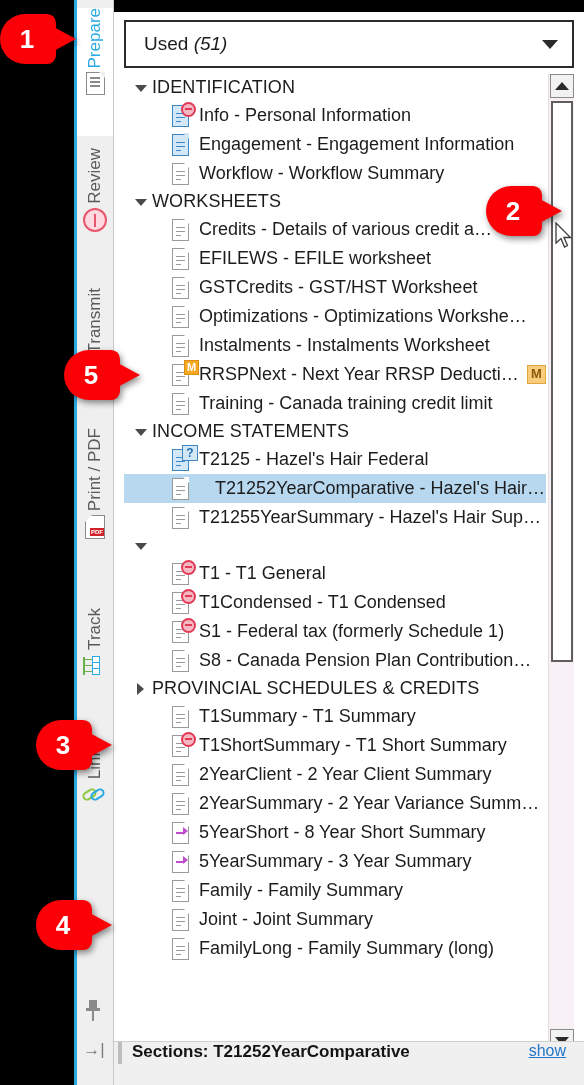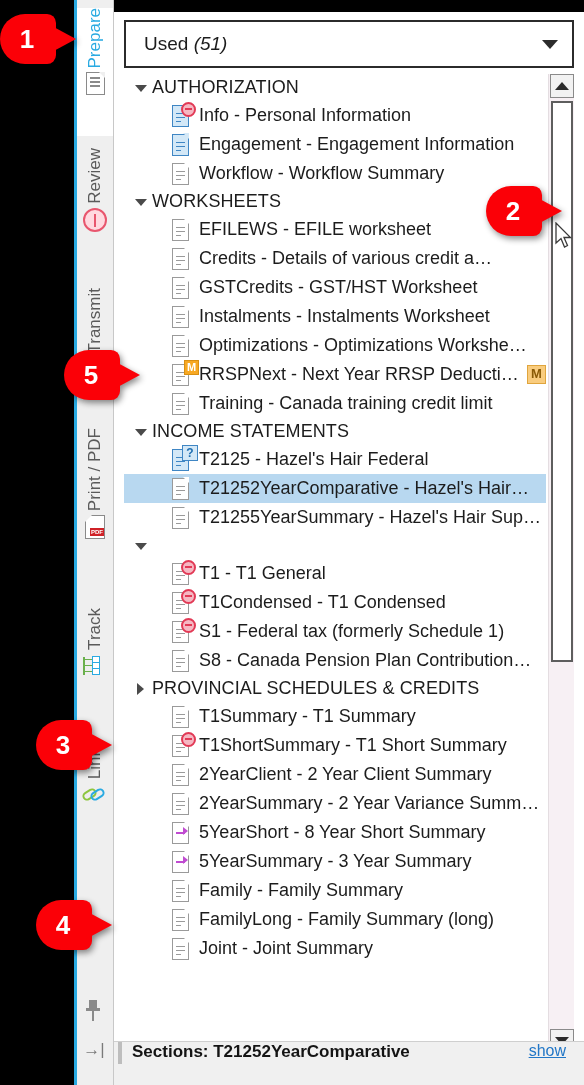--- a/index.html
+++ b/index.html
@@ -127,21 +127,21 @@
     content:""; position:absolute; left:3px; top:1px;
     border-top:6px solid transparent; border-bottom:6px solid transparent;
     border-left:7px solid #4a4a4a;
   }
 
   .row {
     height:29px; display:flex; align-items:center;
     padding-left:46px; font-size:18px; color:#1c1c1c; cursor:pointer;
     white-space:nowrap; position:relative;
   }
-  .row.sel { background:#b8d8f0; }
+  .row.sel { background:#b8d8f0;gap:16px; }
 
   
   .dico { width:22px; height:26px; position:relative; flex:0 0 22px; margin-right:7px; }
   .dico .sheet {
     position:absolute; left:2px; top:2px; width:17px; height:22px;
     border:1.3px solid #9a9a9a; background:#ffffff;
   }
   .dico .sheet:after{
     content:"";position:absolute;right:-1.3px;top:-1.3px;
     border-left:6px solid transparent;border-top:6px solid #ffffff;
@@ -328,21 +328,21 @@
       <span>Used</span>
       <em>(51)</em>
     </div>
     <div class="fcaret"></div>
   </div>
 
   <div id="treewrap">
     <div id="tree">
         <div class="grp">
           <div class="tri open"></div>
-          <span>AUTHORIZATION</span>
+          <span>IDENTIFICATION</span>
         </div>
         <div class="row">
           <div class="dico blue">
             <div class="sheet">
               <i></i>
               <i></i>
               <i></i>
             </div>
             <div class="bdg-red"></div>
           </div>
@@ -373,61 +373,61 @@
           <span>WORKSHEETS</span>
         </div>
         <div class="row">
           <div class="dico">
             <div class="sheet">
               <i></i>
               <i></i>
               <i></i>
             </div>
           </div>
+          <span>Credits - Details of various credit a…</span>
+        </div>
+        <div class="row">
+          <div class="dico">
+            <div class="sheet">
+              <i></i>
+              <i></i>
+              <i></i>
+            </div>
+          </div>
           <span>EFILEWS - EFILE worksheet</span>
         </div>
         <div class="row">
           <div class="dico">
             <div class="sheet">
               <i></i>
               <i></i>
               <i></i>
             </div>
           </div>
-          <span>Credits - Details of various credit a…</span>
-        </div>
-        <div class="row">
-          <div class="dico">
-            <div class="sheet">
-              <i></i>
-              <i></i>
-              <i></i>
-            </div>
-          </div>
           <span>GSTCredits - GST/HST Worksheet</span>
         </div>
         <div class="row">
           <div class="dico">
             <div class="sheet">
               <i></i>
               <i></i>
               <i></i>
             </div>
           </div>
+          <span>Optimizations - Optimizations Workshe…</span>
+        </div>
+        <div class="row">
+          <div class="dico">
+            <div class="sheet">
+              <i></i>
+              <i></i>
+              <i></i>
+            </div>
+          </div>
           <span>Instalments - Instalments Worksheet</span>
-        </div>
-        <div class="row">
-          <div class="dico">
-            <div class="sheet">
-              <i></i>
-              <i></i>
-              <i></i>
-            </div>
-          </div>
-          <span>Optimizations - Optimizations Workshe…</span>
         </div>
         <div class="row">
           <div class="dico">
             <div class="sheet">
               <i></i>
               <i></i>
               <i></i>
             </div>
             <div class="bdg-m">M</div>
           </div>
@@ -595,31 +595,31 @@
           <span>Family - Family Summary</span>
         </div>
         <div class="row">
           <div class="dico">
             <div class="sheet">
               <i></i>
               <i></i>
               <i></i>
             </div>
           </div>
+          <span>Joint - Joint Summary</span>
+        </div>
+        <div class="row">
+          <div class="dico">
+            <div class="sheet">
+              <i></i>
+              <i></i>
+              <i></i>
+            </div>
+          </div>
           <span>FamilyLong - Family Summary (long)</span>
-        </div>
-        <div class="row">
-          <div class="dico">
-            <div class="sheet">
-              <i></i>
-              <i></i>
-              <i></i>
-            </div>
-          </div>
-          <span>Joint - Joint Summary</span>
         </div>
       </div>
   </div>
 
   <div id="sbar">
     <div class="sbtn up">
         <div class="arrow-up"></div>
       </div>
     <div class="thumb"></div>
     <div class="sbtn down">

